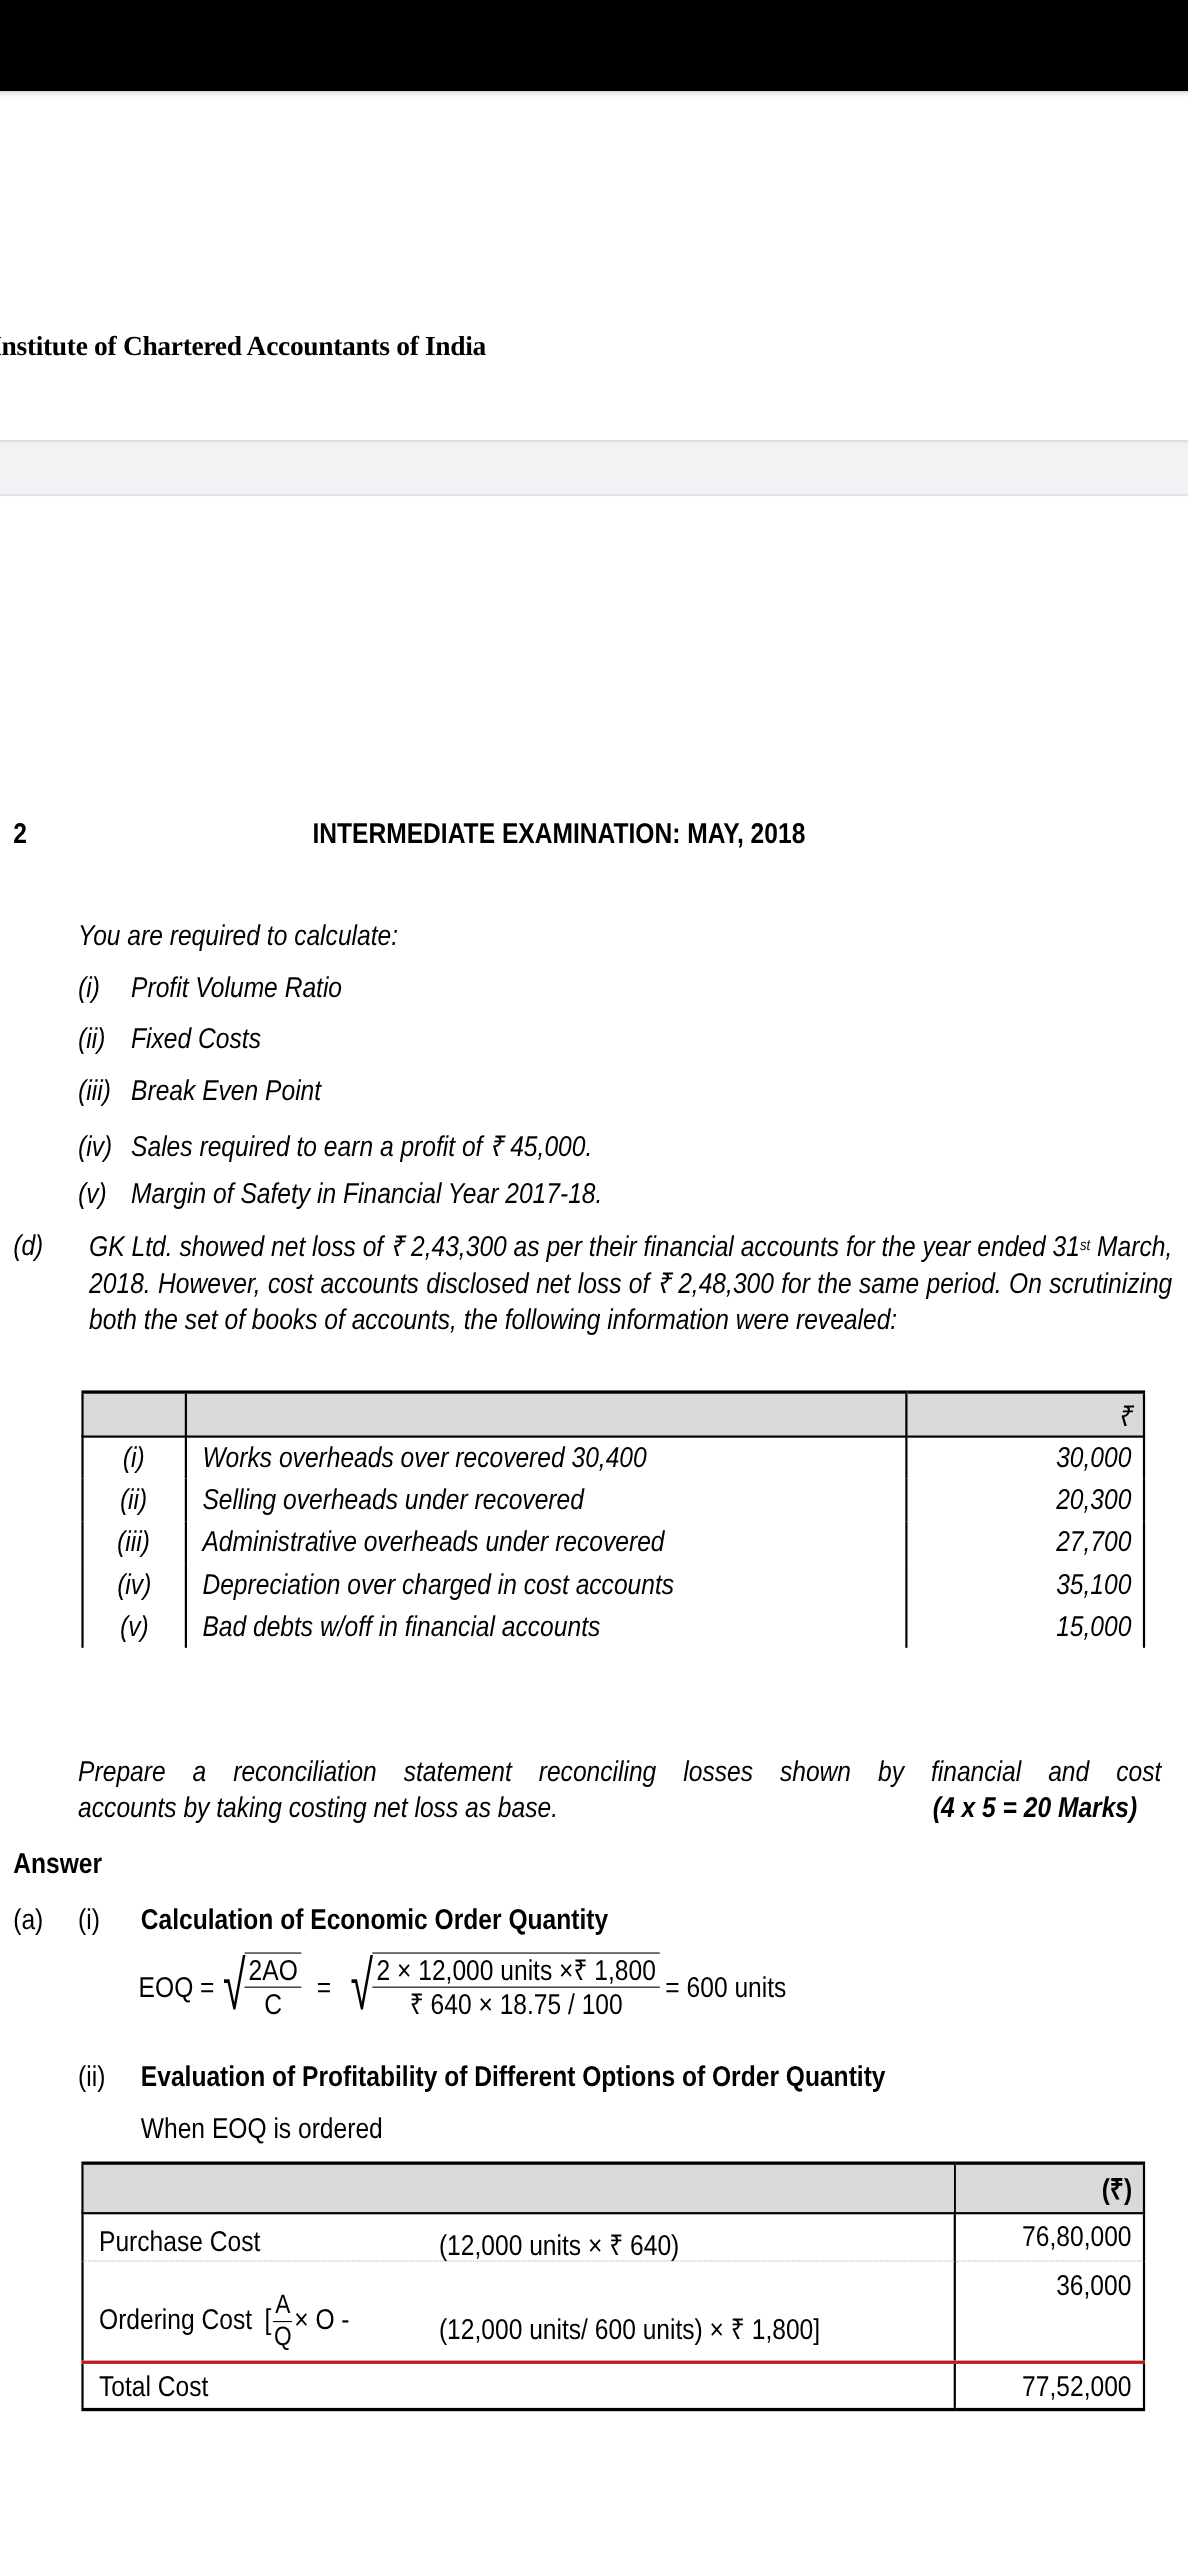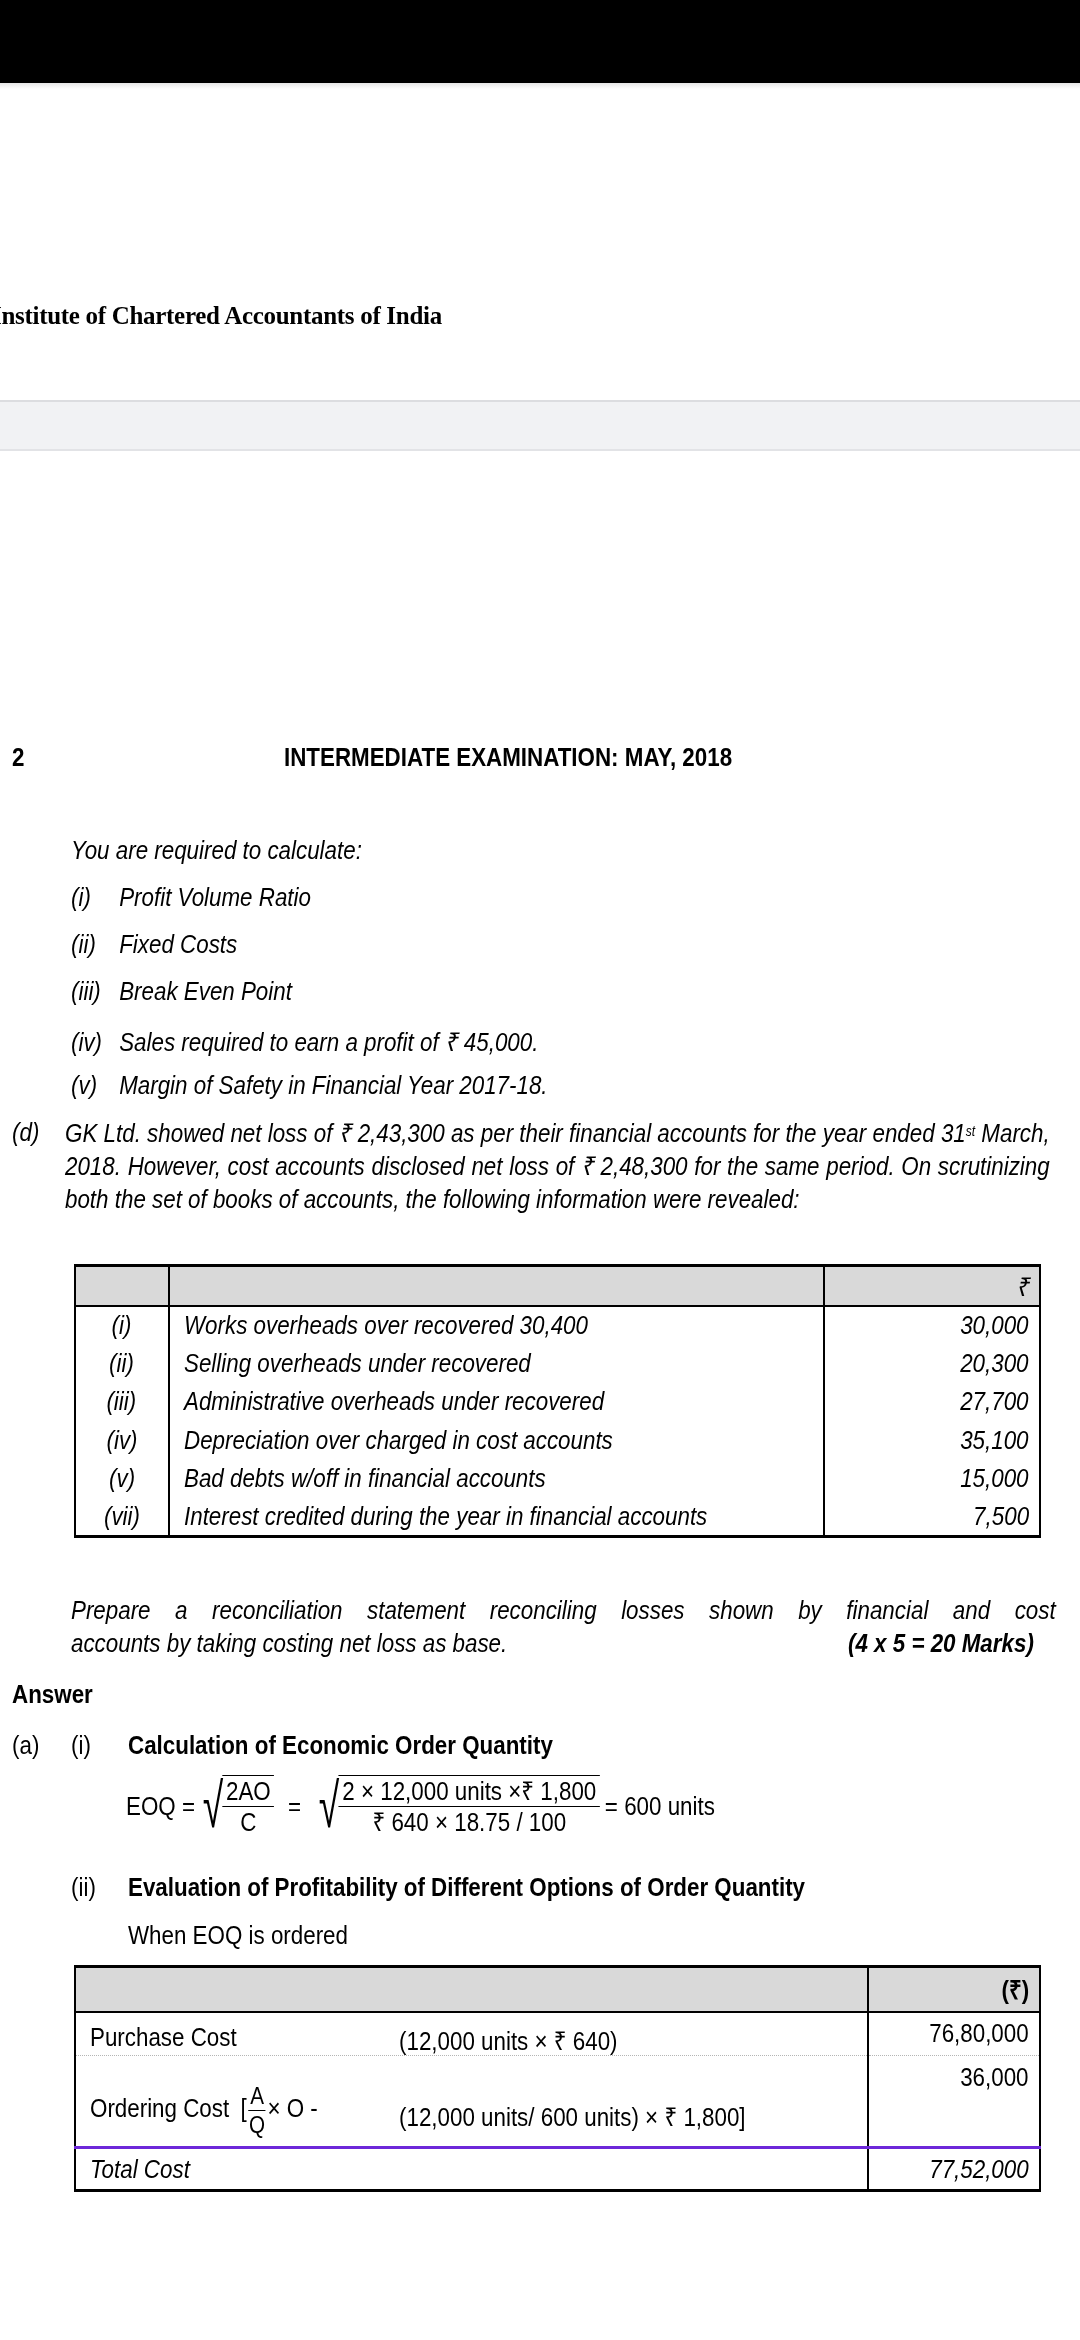--- a/index.html
+++ b/index.html
@@ -18,21 +18,21 @@
 
   .abs { position:absolute; white-space:nowrap; }
   .hdr { font-weight:bold; font-size:26px; transform:scaleX(0.86); transform-origin:left top; }
   .page-no { left:12px; top:742px; }
   .exam-title { left:284px; top:742px; }
 
   .it { font-style:italic; font-size:26px; transform:scaleX(0.86); transform-origin:left top; }
   .q-line { left:71px; }
   .q-num { display:inline-block; width:56px; }
 
-  .para { position:absolute; left:65px; width:985px; font-style:italic; font-size:26px; line-height:33px;
+  .para { position:absolute; left:81px; width:985px; font-style:italic; font-size:26px; line-height:33px;
     text-align:justify; }
   .para-inner { transform:scaleX(0.86); transform-origin:left top; width:1145px; }
   .para-label { position:absolute; left:12px; font-style:italic; font-size:26px; transform:scaleX(0.86); transform-origin:left top; }
   sup { font-size:14px; vertical-align:top; position:relative; top:-2px; }
 
   table.t1 { position:absolute; left:74px; top:1264px; width:967px; border-collapse:collapse; }
   table.t1 td { border-left:2px solid #000; border-right:2px solid #000; font-style:italic; font-size:26px;
     height:38.5px; padding:0; vertical-align:middle; }
   table.t1 tr.head td { background:#d9d9d9; height:40px; border-bottom:2px solid #000; border-top:3px solid #000; }
   table.t1 tr.last td { border-bottom:3px solid #000; }
@@ -50,21 +50,21 @@
   .frac { display:inline-flex; flex-direction:column; align-items:center; }
   .frac .num { border-bottom:1.5px solid #000; padding:0 4px; line-height:30px; }
   .frac .den { line-height:30px; padding:0 4px; }
   .radical { font-size:62px; line-height:60px; font-weight:normal; transform:scaleX(0.7); display:inline-block; margin-right:-6px; }
   .radical-top { border-top:1.5px solid #000; }
 
   table.t2 { position:absolute; left:74px; top:1965px; width:967px; border-collapse:collapse; }
   table.t2 td { font-size:26px; padding:0; border-left:2px solid #000; border-right:2px solid #000; }
   table.t2 tr.head td { background:#d9d9d9; height:45px; border-top:3px solid #000; border-bottom:2px solid #000; }
   table.t2 tr.row td { border-bottom:1px dotted #b5b5b5; }
-  table.t2 tr.total td { border-top:3px solid #6d28d9; border-bottom:3px solid #000; height:43px;font-style:italic; }
+  table.t2 tr.total td { border-top:3px solid #b91c1c; border-bottom:3px solid #000; height:43px; }
   .t2c1 { width:795px; position:relative; }
   .t2c2 { width:172px; text-align:right; padding-right:10px !important; }
   .mini-frac { display:inline-flex; flex-direction:column; align-items:center; vertical-align:middle; font-size:24px; margin:0 2px; }
   .mini-frac .n { border-bottom:1.5px solid #000; line-height:28px; padding:0 2px; }
   .mini-frac .d { line-height:28px; }
 </style>
 </head>
 <body>
 
 <div class="topbar"></div>
@@ -124,25 +124,20 @@
   </tr>
   <tr>
     <td class="c1"><span class="cell-text">(iv)</span></td>
     <td class="c2"><span class="cell-text">Depreciation over charged in cost accounts</span></td>
     <td class="c3"><span class="cell-num">35,100</span></td>
   </tr>
   <tr>
     <td class="c1"><span class="cell-text">(v)</span></td>
     <td class="c2"><span class="cell-text">Bad debts w/off in financial accounts</span></td>
     <td class="c3"><span class="cell-num">15,000</span></td>
-  </tr>
-  <tr class="last">
-    <td class="c1"><span class="cell-text">(vii)</span></td>
-    <td class="c2"><span class="cell-text">Interest credited during the year in financial accounts</span></td>
-    <td class="c3"><span class="cell-num">7,500</span></td>
   </tr>
 </tbody>
   </table>
 
 <div class="abs it" style="left:71px; top:1595px; width:1145px; text-align:justify; text-align-last:justify;">Prepare a reconciliation statement reconciling losses shown by financial and cost</div>
 <div class="abs it" style="left:71px; top:1628px;">accounts by taking costing net loss as base.</div>
 <div class="abs it bold" style="left:848px; top:1628px;">(4 x 5 = 20 Marks)</div>
 
 <div class="abs hdr" style="left:12px; top:1679px;">Answer</div>
 

